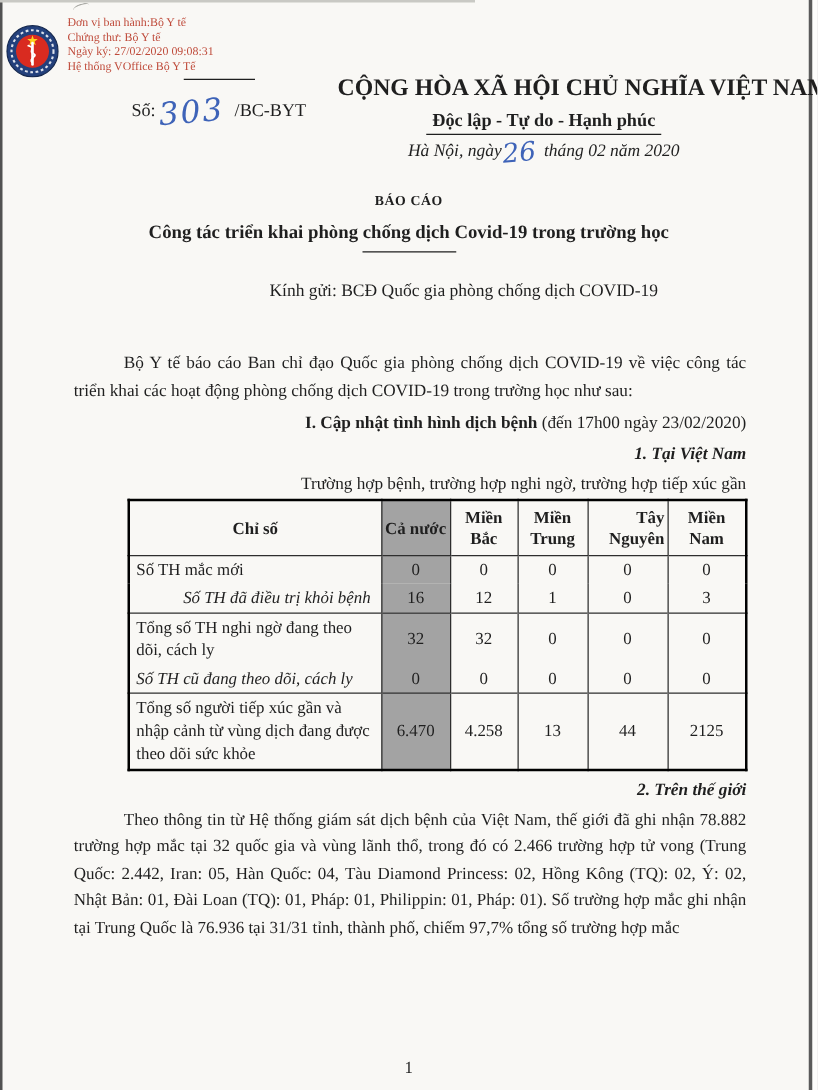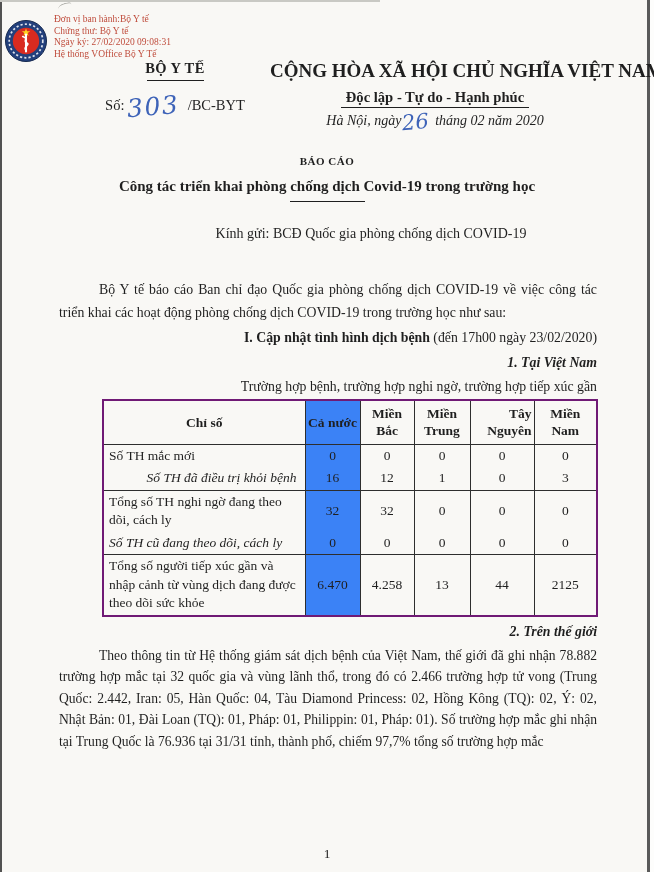--- a/index.html
+++ b/index.html
@@ -50,31 +50,31 @@
   .para   { margin:0; line-height:23px; }
   .indent { text-indent:40px;text-align:right; }
   .just   { text-align:justify; }
   .b  { font-weight:bold; }
   .bi { font-weight:bold; font-style:italic; }
   .mb2 { margin-bottom:2px; } .mb1 { margin-bottom:1px; }
   .world { line-height:21.5px; font-size:13.6px; }
 
   
   .doc-table { table-layout:fixed; width:478px; margin:1px 0 3px 43px;
-               border-collapse:collapse; border:2px solid #701a75; font-size:13.5px; }
+               border-collapse:collapse; border:2px solid #000000; font-size:13.5px; }
   .doc-table th, .doc-table td { border-left:1.5px solid #2e2e2e; }
   .doc-table th { border-bottom:1.8px solid #2e2e2e; font-weight:bold; text-align:center;
                   vertical-align:middle; height:44px; line-height:17px; padding:2px 2px; }
   .doc-table td { padding:2px 5px; line-height:18.5px; vertical-align:middle; }
   .doc-table tr.gs td { border-top:1.5px solid #2e2e2e; }
   .doc-table th:nth-child(1){width:202px;} .doc-table th:nth-child(2){width:55px;}
   .doc-table th:nth-child(3){width:54px;}  .doc-table th:nth-child(4){width:56px;}
   .doc-table th:nth-child(5){width:64px;text-align:right;}  .doc-table th:nth-child(6){width:63px;}
   .doc-table td.num { text-align:center; }
-  .doc-table .shade { background:#3b82f6; }
+  .doc-table .shade { background:#a3a3a3; }
   .lbl.italic-right { font-style:italic; text-align:right; padding-right:8px; }
   .lbl.italic       { font-style:italic; }
 
   .page-num { position:absolute; left:0; top:846px; width:654px; text-align:center; font-size:13.5px; }
 </style>
 </head>
 <body>
 
 <div class="page">
   <div class="edge-left"></div>
@@ -97,21 +97,20 @@
     </div>
     <div class="stamp-lines">
       <div>Đơn vị ban hành:Bộ Y tế</div>
       <div>Chứng thư: Bộ Y tế</div>
       <div>Ngày ký: 27/02/2020 09:08:31</div>
       <div>Hệ thống VOffice Bộ Y Tế</div>
     </div>
   </div>
 
   <div class="head-left">
-    <div class="org">BỘ Y TẾ</div>
     <div class="org-underline"></div>
     <div class="so-line">
       <span>Số:</span><span class="hand hand-no">303</span><span>/BC-BYT</span>
     </div>
   </div>
 
   <div class="head-right">
     <div class="national">CỘNG HÒA XÃ HỘI CHỦ NGHĨA VIỆT NAM</div>
     <div><span class="motto">Độc lập - Tự do - Hạnh phúc</span></div>
     <div class="date-line">

